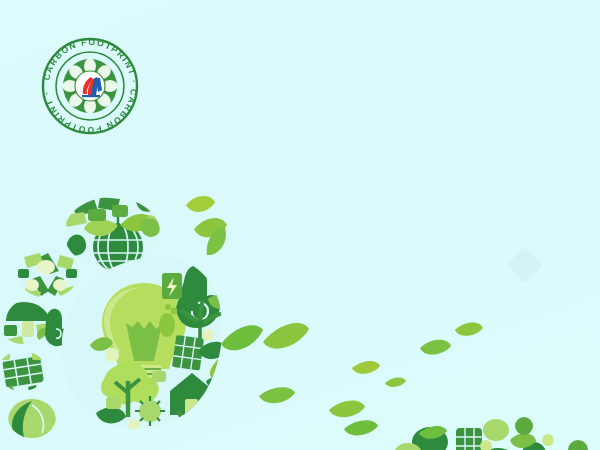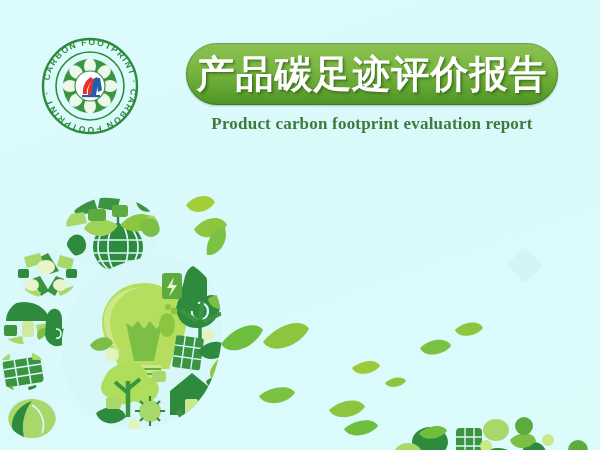--- a/index.html
+++ b/index.html
@@ -432,20 +432,16 @@
 
       <g>
         <path d="M45,60 c-1,-8 3,-14 8,-17 l3,3 c-5,4 -8,9 -7,14 Z" fill="#e8322d"></path>
         <path d="M50,61 c-1,-9 4,-15 9,-18 l3,3 c-6,4 -9,10 -8,15 Z" fill="#e8322d"></path>
         <path d="M56,44 l5,0 -3,17 -5,0 Z" fill="#1f5fae"></path>
         <path d="M58,44 l4,0 2,12 -4,2 Z" fill="#1f5fae"></path>
         <rect x="44" y="61" width="18" height="2.2" fill="#1f5fae"></rect>
       </g>
     </svg>
 
-    <div class="title-banner">
-      <span class="title-text">产品碳足迹评价报告</span>
-    </div>
-
-    <div class="subtitle">Product carbon footprint evaluation report</div>
+
   </div>
 
 </div>
 
 </body></html>

